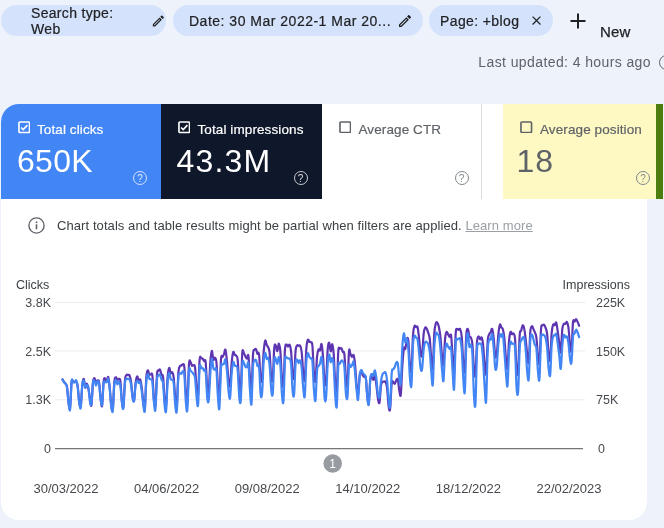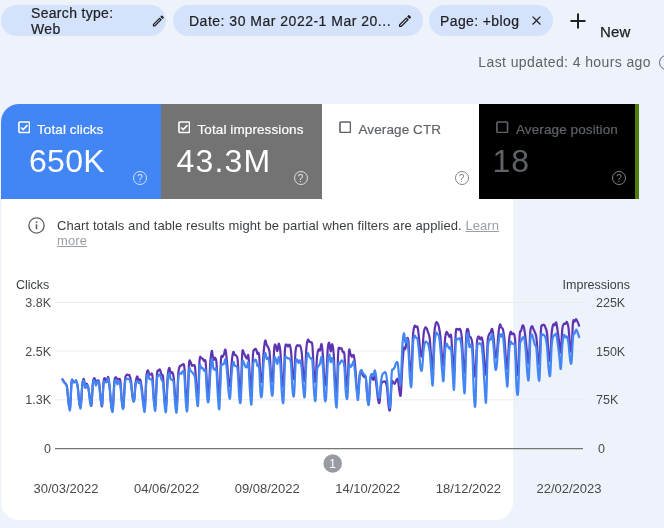--- a/index.html
+++ b/index.html
@@ -1,21 +1,21 @@
 <!DOCTYPE html>
 <html><head><meta charset="utf-8"><style>
 * { margin:0; padding:0; box-sizing:border-box; }
 html,body { width:664px; height:528px; background:#eef2fb; font-family:"Liberation Sans",sans-serif; overflow:hidden; }
 .abs { position:absolute; }
 .chip { position:absolute; top:5px; height:31px; background:#d4e3fb; border-radius:16px;
   display:flex; align-items:center; color:#202124; font-size:14px; letter-spacing:.1px; -webkit-text-stroke:.2px #202124; }
-.panel { position:absolute; left:1px; top:104px; width:512px; height:416px; background:#fff; border-radius:18px; }
+.panel { position:absolute; left:1px; top:104px; width:646px; height:416px; background:#fff; border-radius:18px; }
 .card { position:absolute; top:0; height:94.5px; }
 .cardlabel { position:absolute; left:36px; top:18px; font-size:13.5px; letter-spacing:.1px; -webkit-text-stroke:.2px currentColor; }
-.bignum { position:absolute; left:28px; top:40px; font-size:32px; letter-spacing:.3px; }
+.bignum { position:absolute; left:16px; top:40px; font-size:32px; letter-spacing:.3px; }
 .qicon { position:absolute; width:14px; height:14px; border-radius:50%; font-size:10px;
   display:flex; align-items:center; justify-content:center; }
 </style></head>
 <body>
 
 <div class="chip" style="left:1px; width:165px; padding-left:30px; letter-spacing:.32px;">Search type: Web
   <svg style="margin-left:14px" width="16" height="16" viewBox="0 0 24 24" fill="#202124">
       <path d="M14.06 9.02l.92.92L5.92 19H5v-.92l9.06-9.06M17.66 3c-.25 0-.51.1-.7.29l-1.83 1.83 3.75 3.75 1.83-1.83c.39-.39.39-1.02 0-1.41l-2.34-2.34c-.2-.2-.45-.29-.71-.29zm-3.6 3.19L3 17.25V21h3.75L17.81 9.94l-3.75-3.75z"></path>
     </svg>
 </div>
@@ -46,37 +46,37 @@
 
   <div class="card" style="left:0; width:159.5px; background:#4285f4; border-radius:18px 0 0 0; color:#fff;">
     <svg class="abs" style="left:16.5px; top:17px;" width="12.5" height="12.5" viewBox="0 0 13 13">
         <rect x="1" y="1" width="11" height="11" rx="1" fill="none" stroke="#fff" stroke-width="1.7"></rect>
         <path d="M3.2 6.8l2.2 2.2 4.4-4.7" fill="none" stroke="#fff" stroke-width="1.7"></path>
       </svg>
     <div class="cardlabel">Total clicks</div>
     <div class="bignum" style="top:39px;">650K</div>
     <div class="qicon" style="left:132px; top:67px; border:1.2px solid rgba(255,255,255,.75); color:rgba(255,255,255,.85);">?</div>
   </div>
-  <div class="card" style="left:159.5px; width:161px; background:#737373; color:#fff;">
+  <div class="card" style="left:159.5px; width:161px; background:#0f172a; color:#fff;">
     <svg class="abs" style="left:17px; top:17px;" width="12.5" height="12.5" viewBox="0 0 13 13">
         <rect x="1" y="1" width="11" height="11" rx="1" fill="none" stroke="#fff" stroke-width="1.7"></rect>
         <path d="M3.2 6.8l2.2 2.2 4.4-4.7" fill="none" stroke="#fff" stroke-width="1.7"></path>
       </svg>
     <div class="cardlabel" style="left:37px;">Total impressions</div>
     <div class="bignum" style="left:16px; top:39px; letter-spacing:1.2px;">43.3M</div>
     <div class="qicon" style="left:133px; top:67px; border:1.2px solid rgba(255,255,255,.75); color:rgba(255,255,255,.85);">?</div>
   </div>
   <div class="card" style="left:320.5px; width:160px; background:#fff; border-right:1px solid #dadce0; color:#5f6368;">
     <svg class="abs" style="left:17px; top:16.8px;" width="12.5" height="12.5" viewBox="0 0 13 13">
         <rect x="1" y="1" width="11" height="11" rx="1" fill="none" stroke="#5f6368" stroke-width="1.7"></rect>
       </svg>
     <div class="cardlabel" style="left:37px;">Average CTR</div>
     <div class="qicon" style="left:133px; top:67px; border:1.2px solid #80868b; color:#80868b;">?</div>
   </div>
-  <div class="card" style="left:478px; width:160px; background:#000000; border-right:4px solid #4d7c0f; color:#5f6368;">
+  <div class="card" style="left:502px; width:160px; background:#fef9c3; border-right:7px solid #4d7c0f; color:#5f6368;">
     <svg class="abs" style="left:17px; top:16.8px;" width="12.5" height="12.5" viewBox="0 0 13 13">
         <rect x="1" y="1" width="11" height="11" rx="1" fill="none" stroke="#5f6368" stroke-width="1.7"></rect>
       </svg>
     <div class="cardlabel" style="left:37px;">Average position</div>
     <div class="bignum" style="left:13.5px; top:39px; letter-spacing:1px;">18</div>
     <div class="qicon" style="left:133px; top:67px; border:1.2px solid #80868b; color:#80868b;">?</div>
   </div>
 
   <div class="abs" style="left:26.5px; top:112.5px; width:17px; height:17px;">
     <svg width="17" height="17" viewBox="0 0 17 17">

